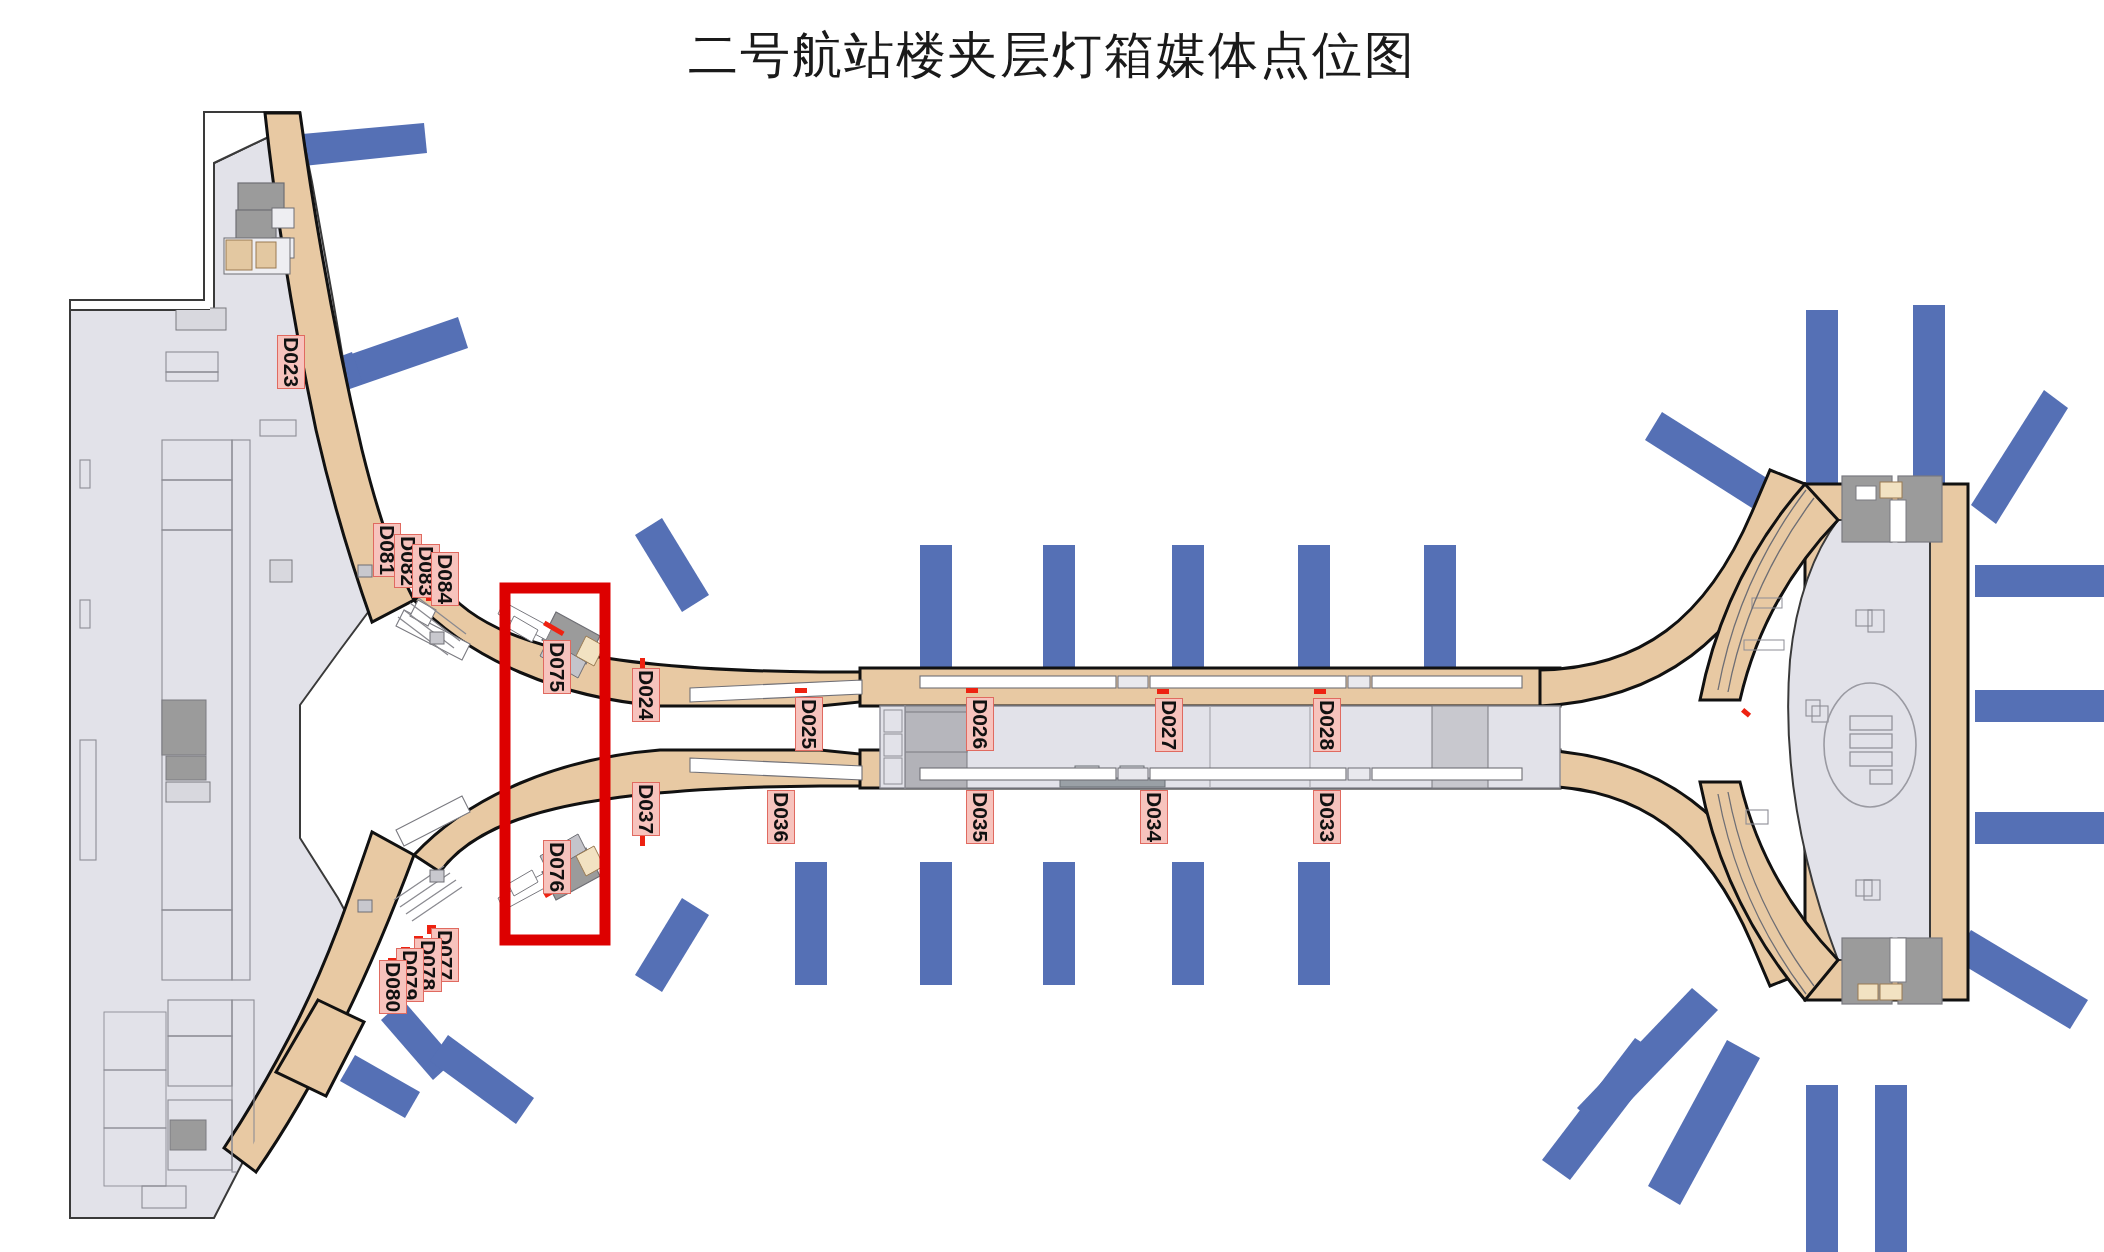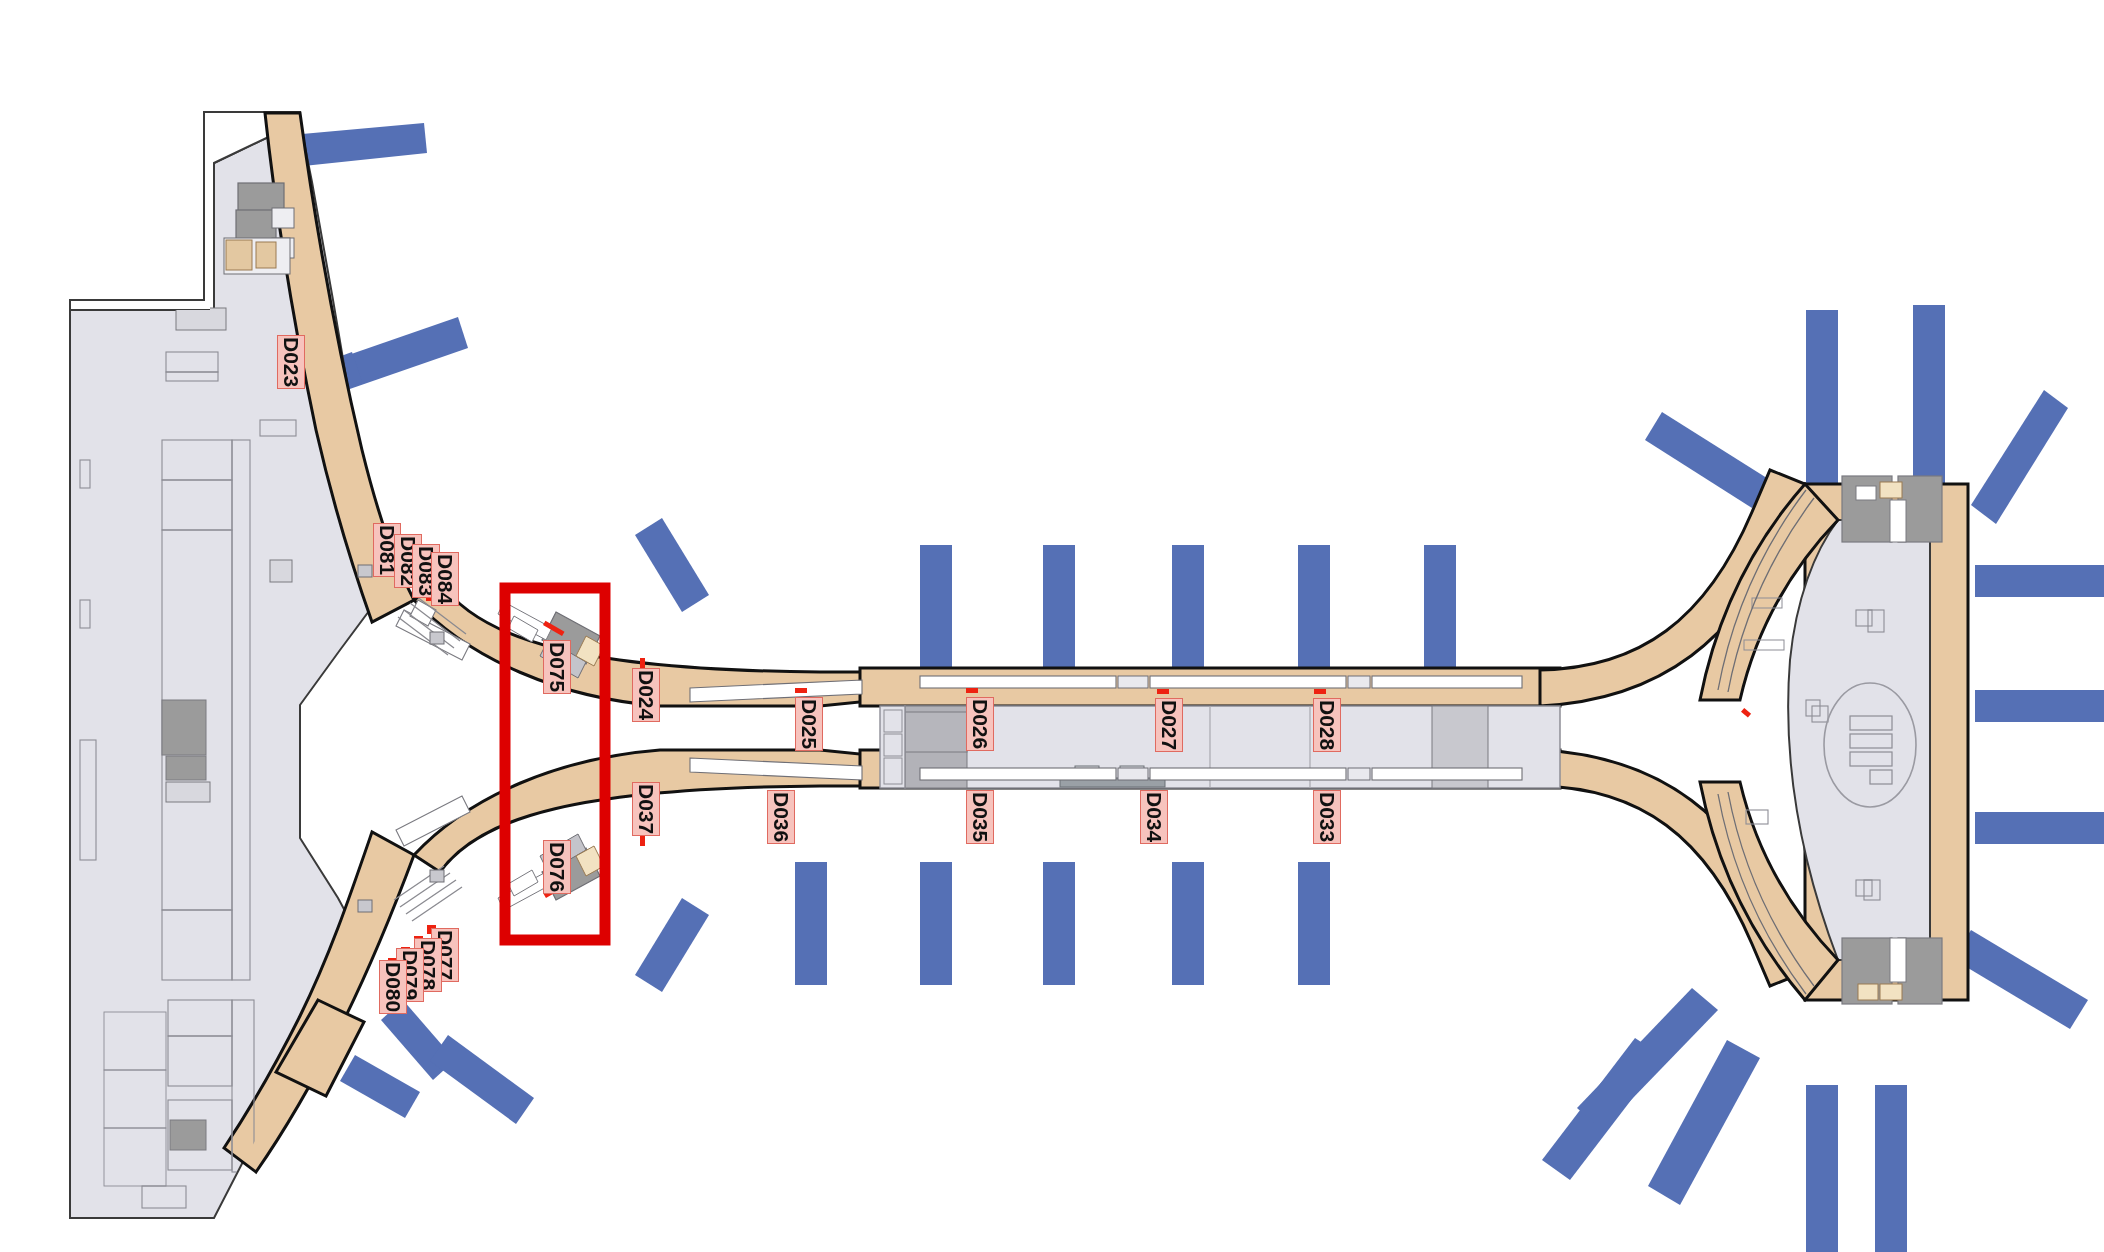--- a/index.html
+++ b/index.html
@@ -56,20 +56,21 @@
     letter-spacing: 0px;
     transform-origin: left top;
   }
   .rot90 { writing-mode: vertical-rl; text-orientation: mixed; }
 </style>
 </head>
 <body>
 
 <div id="page">
 
+  <div id="title">二号航站楼夹层灯箱媒体点位图</div>
 
   <div id="mapwrap">
   <svg id="floorplan" viewBox="0 0 2104 1252" xmlns="http://www.w3.org/2000/svg">
 
     <defs>
       <clipPath id="westHallClip">
         <polygon points="70,310 210,310 210,165 285,130 300,120 310,180 330,300 352,430 372,520 390,580 330,660 300,700 300,840 330,890 352,935 330,1000 300,1060 250,1150 210,1215 70,1215"></polygon>
       </clipPath>
       <clipPath id="eastHallClip">
         <polygon points="1820,450 1960,450 1960,1090 1820,1090 1760,1010 1720,900 1700,790 1700,730 1730,620 1775,510"></polygon>

